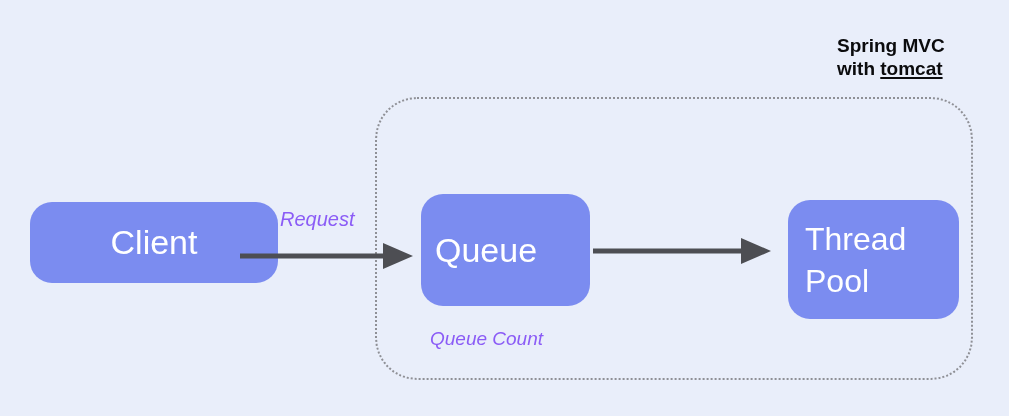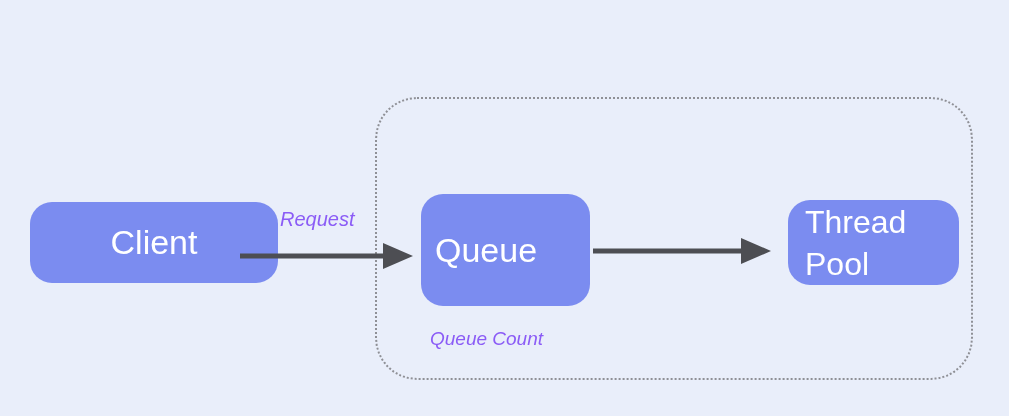--- a/index.html
+++ b/index.html
@@ -63,21 +63,21 @@
     width: 169px;
     height: 112px;
     justify-content: flex-start;
     padding-left: 14px;
     font-size: 34px;
   }
   .node-threadpool {
     left: 788px;
     top: 200px;
     width: 171px;
-    height: 85px;
+    height: 119px;
     justify-content: flex-start;
     padding-left: 17px;
     padding-right: 30px;
     font-size: 32px;
     line-height: 42px;
   }
   .edge-label {
     position: absolute;
     font-style: italic;
     color: #8b5cf6;
@@ -102,20 +102,24 @@
     pointer-events: none;
   }
 </style>
 </head>
 <body>
 
 <div class="canvas">
 
   <div class="group-box"></div>
 
+  <div class="group-title">
+    <div>Spring MVC</div>
+    <div><span>with </span><span class="underlined">tomcat</span></div>
+  </div>
 
   <div class="node node-client">
     <span>Client</span>
   </div>
 
   <div class="node node-queue">
     <span>Queue</span>
   </div>
 
   <div class="node node-threadpool">

